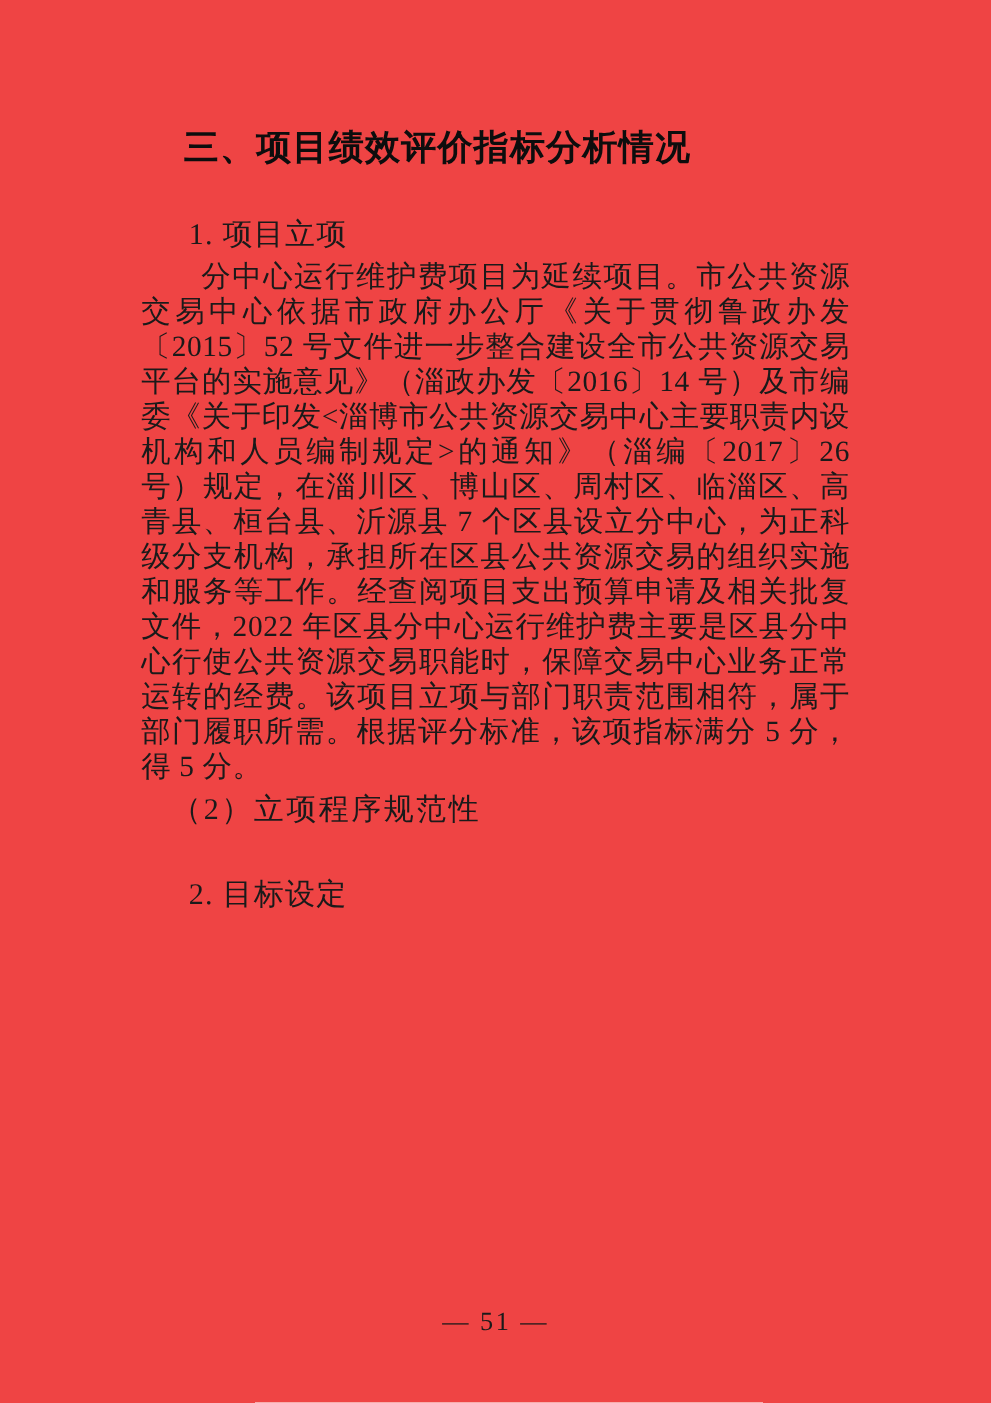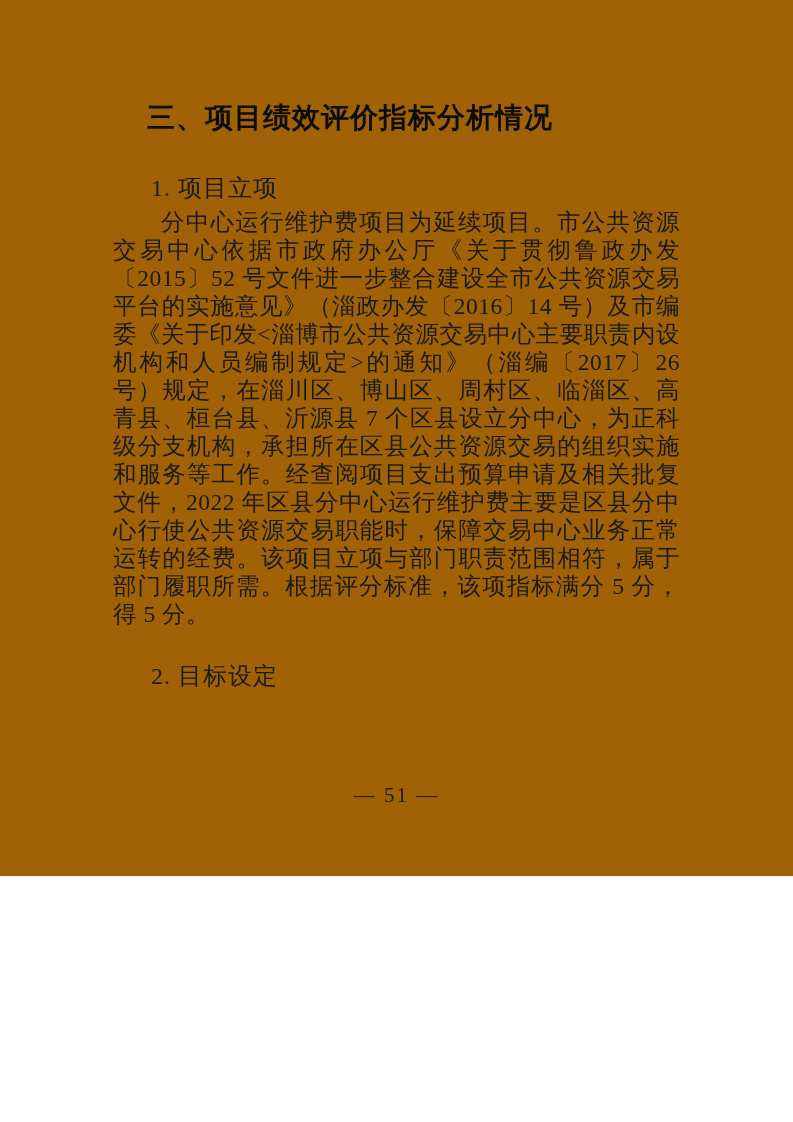--- a/index.html
+++ b/index.html
@@ -4,23 +4,23 @@
 <style>
   * { box-sizing: border-box; }
   html, body {
     margin: 0;
     padding: 0;
     background: #ffffff;
   }
   .page {
     position: relative;
     width: 793px;
-    height: 876px;
+    height: 1122px;
     margin: 0 auto;
-    background: #a16207;
+    background: #ef4444;
     color: #141414;
     font-family: "Liberation Serif", serif;
     overflow: hidden;
   }
   .content {
     position: absolute;
     top: 96px;
     left: 113px;
     width: 567px;
   }
@@ -60,21 +60,21 @@
     margin: 0;
     font-size: 23.5px;
     line-height: 28px;
     text-align: justify;
     text-indent: 48px;
     letter-spacing: 0.5px;
     color: #1a1a1a;
   }
   .page-number {
     position: absolute;
-    bottom: 68px;
+    bottom: 52px;
     left: 0;
     width: 100%;
     text-align: center;
     font-size: 21px;
     letter-spacing: 2px;
     color: #1a1a1a;
     font-family: "Liberation Serif", serif;
   }
 </style>
 </head>
@@ -84,20 +84,21 @@
   <div class="content">
 
     <div class="doc-section-title">三、项目绩效评价指标分析情况</div>
 
 
     <div class="num-heading">1. 项目立项</div>
 
 
     <p class="para">分中心运行维护费项目为延续项目。市公共资源交易中心依据市政府办公厅《关于贯彻鲁政办发〔2015〕52 号文件进一步整合建设全市公共资源交易平台的实施意见》（淄政办发〔2016〕14 号）及市编委《关于印发&lt;淄博市公共资源交易中心主要职责内设机构和人员编制规定&gt;的通知》（淄编〔2017〕26 号）规定，在淄川区、博山区、周村区、临淄区、高青县、桓台县、沂源县 7 个区县设立分中心，为正科级分支机构，承担所在区县公共资源交易的组织实施和服务等工作。经查阅项目支出预算申请及相关批复文件，2022 年区县分中心运行维护费主要是区县分中心行使公共资源交易职能时，保障交易中心业务正常运转的经费。该项目立项与部门职责范围相符，属于部门履职所需。根据评分标准，该项指标满分 5 分，得 5 分。</p>
 
+    <div class="paren-heading">（2）立项程序规范性</div>
 
 
     <div class="num-heading">2. 目标设定</div>
 
   </div>
 
   <div class="page-number">— 51 —</div>
 </div>
 
 </body></html>

